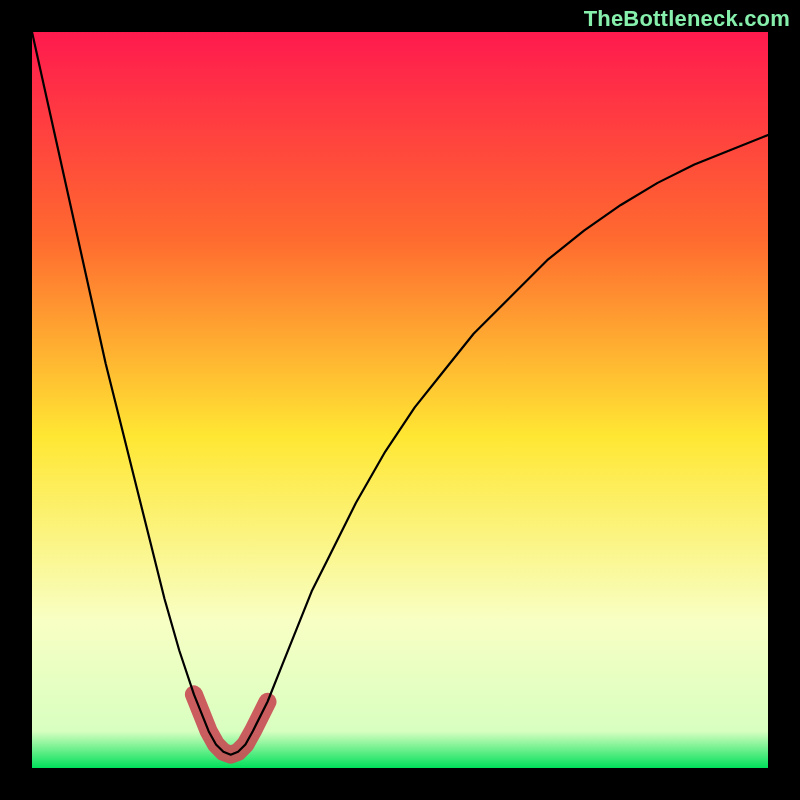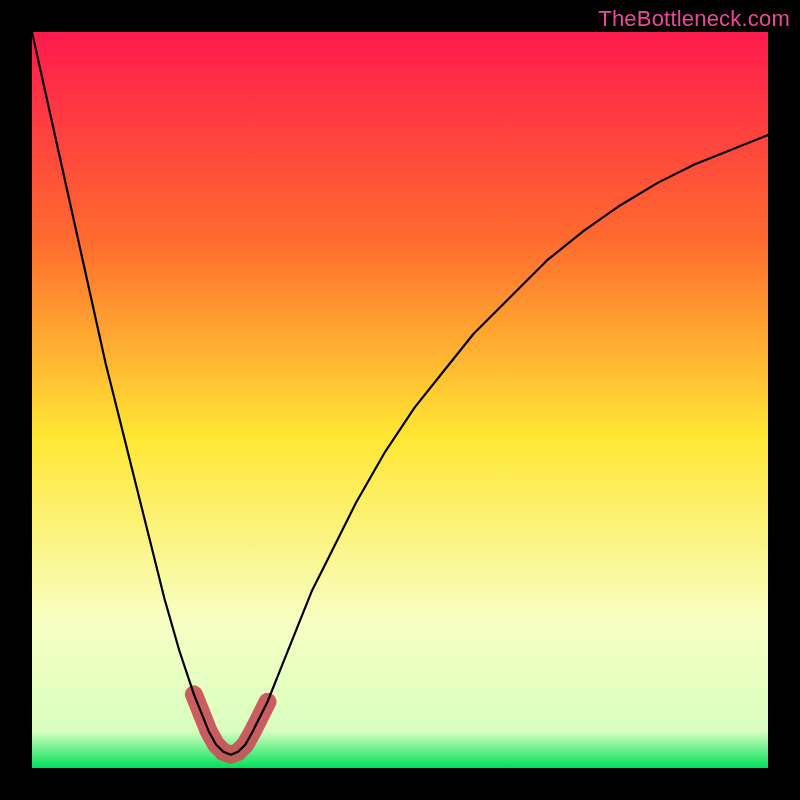--- a/index.html
+++ b/index.html
@@ -22,23 +22,23 @@
     left: 32px;
     top: 32px;
     width: 736px;
     height: 736px;
     overflow: hidden;
   }
   .watermark {
     position: absolute;
     top: 6px;
     right: 10px;
-    color: #ec4899;
+    color: #86efac;
     font-size: 22px;
-    font-weight: 400;
+    font-weight: 700;
     letter-spacing: 0.2px;
     user-select: none;
   }
   svg { display: block; }
 </style>
 </head>
 <body>
 
 <div class="frame">
   <div class="plot">

